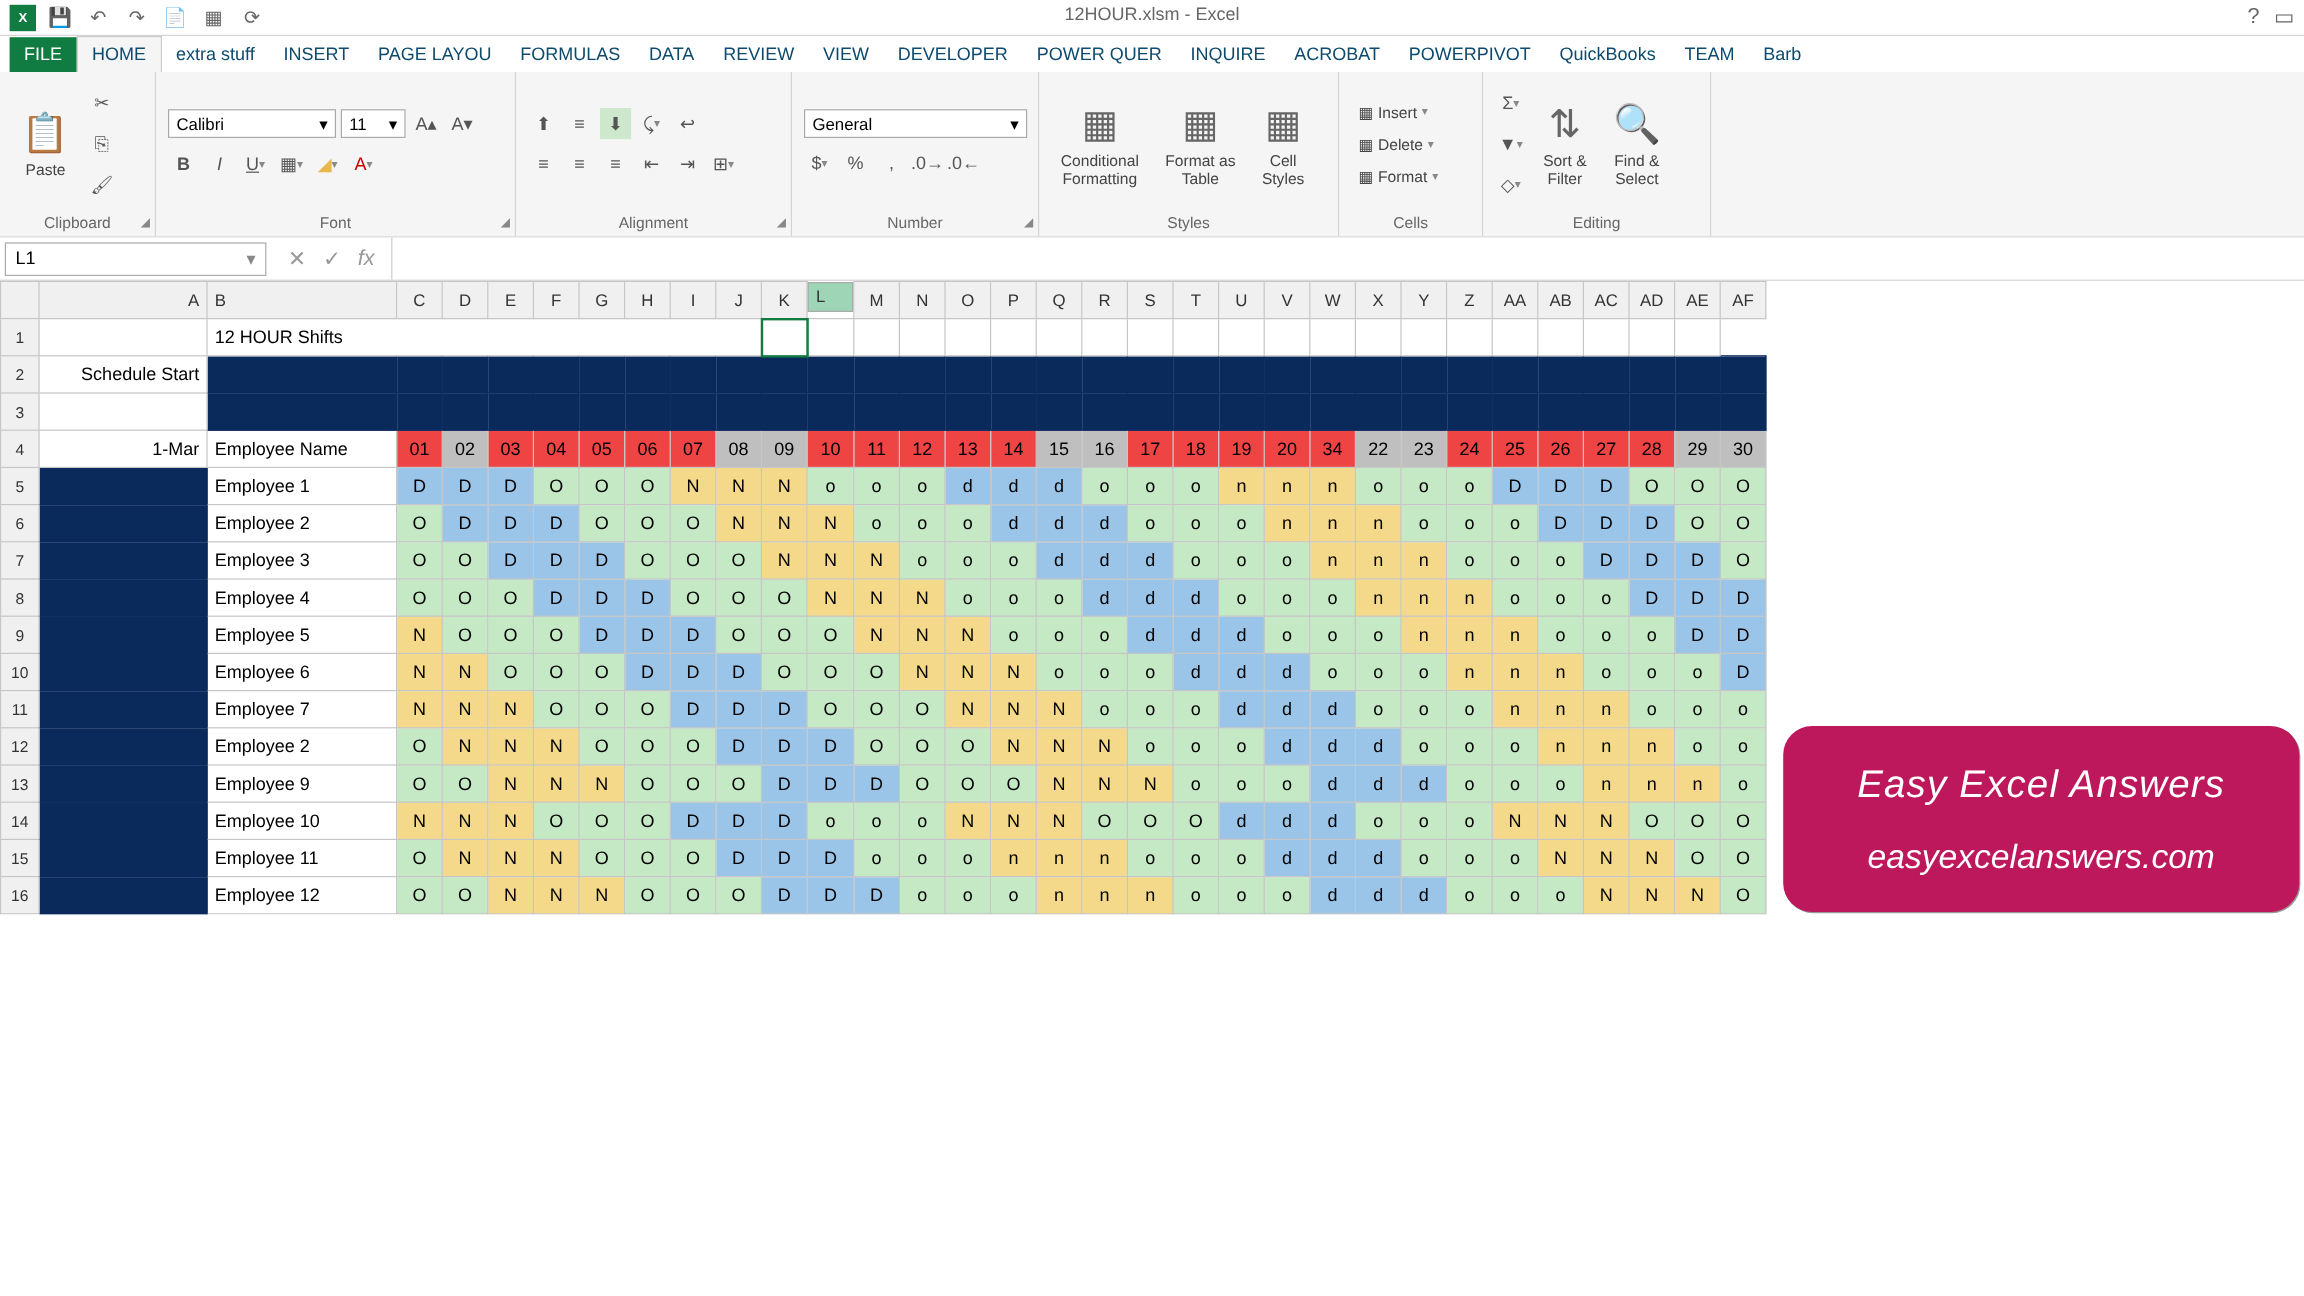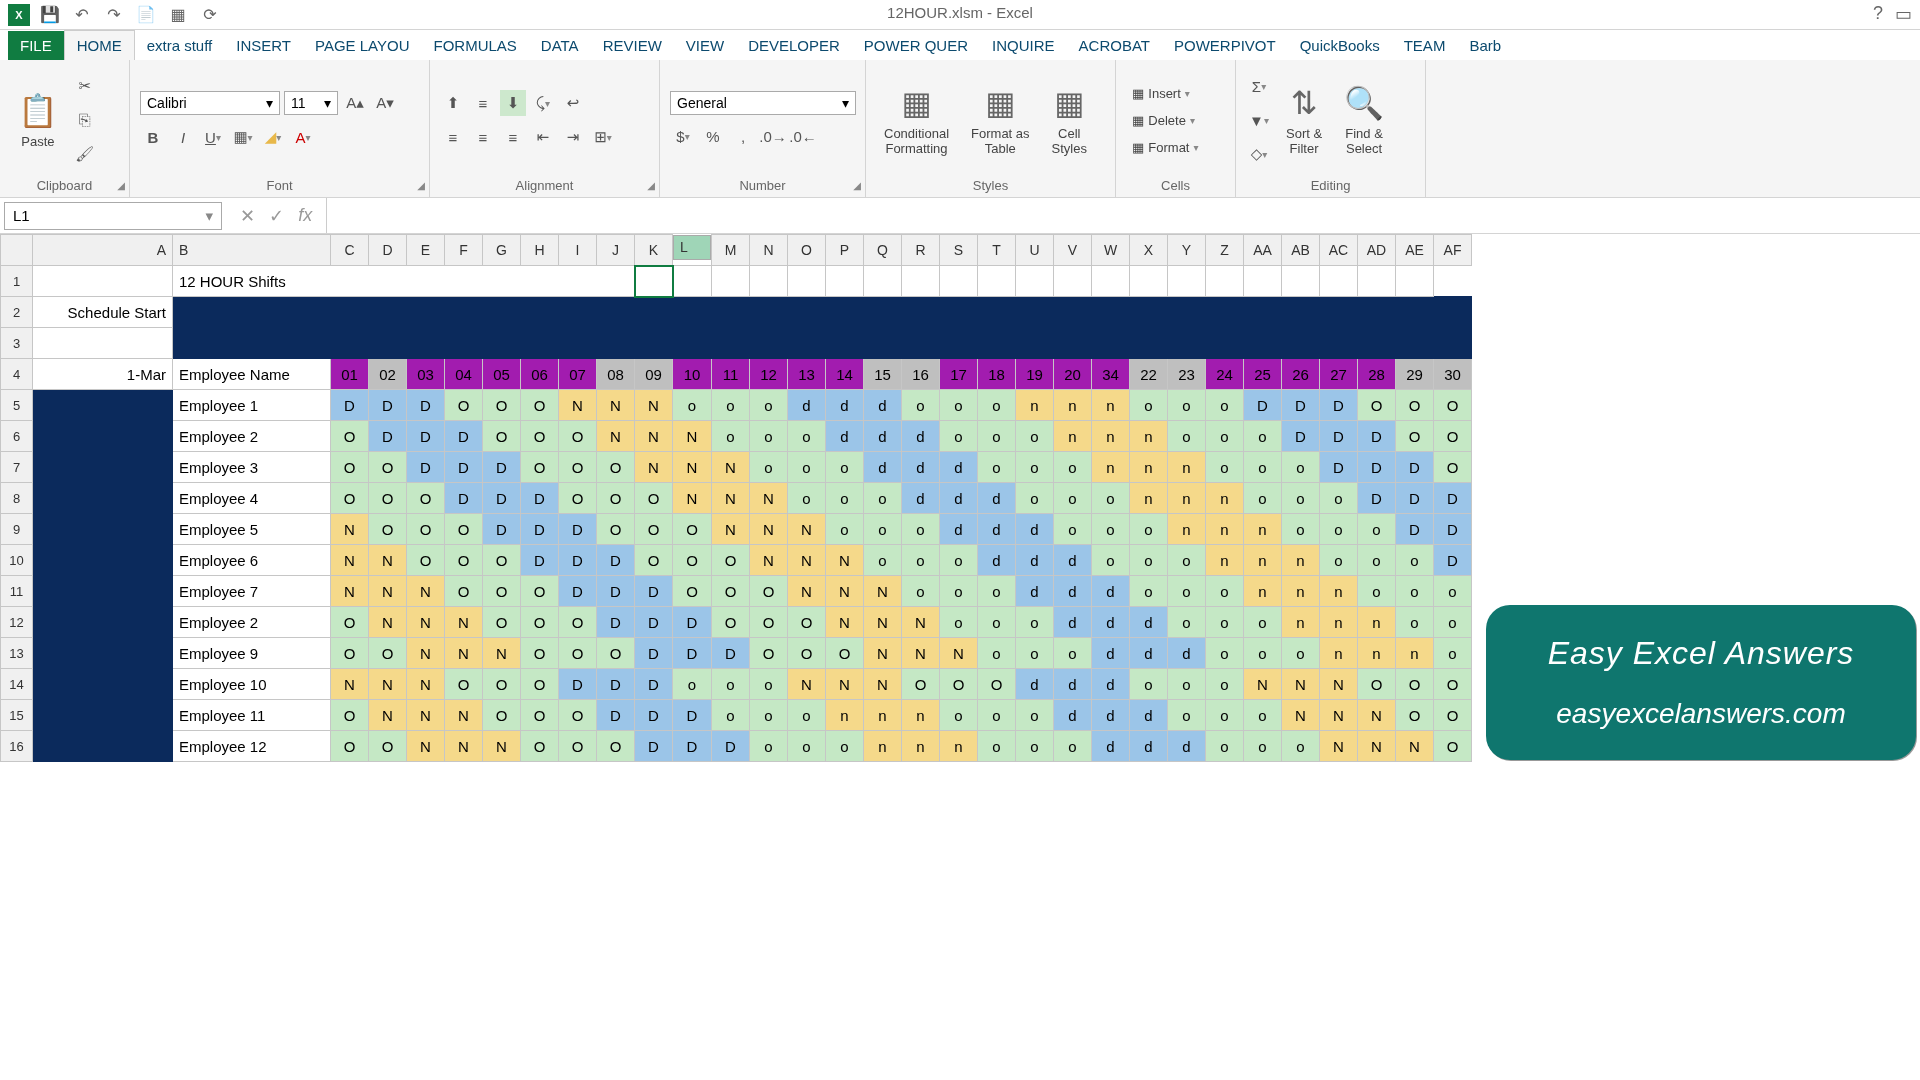--- a/index.html
+++ b/index.html
@@ -36,27 +36,27 @@
 th,td{border:1px solid #c6c6c6;text-align:center;font-size:15px;height:31px;padding:0}
 .colh{background:#f0f0f0;color:#333;font-weight:normal;height:25px;font-size:14px}
 .colh.sel{background:#9fd5b7}
 .rowh{background:#f0f0f0;color:#333;font-weight:normal;width:32px;font-size:13px}
 .corner{background:#f0f0f0;width:32px}
 .ca{width:140px;text-align:right;padding-right:6px}
 .cb{width:158px;text-align:left;padding-left:6px}
 .cc{width:38px}
 .strip{background:#0b2a5c;color:#0b2a5c;border-color:#0b2a5c}
 .emphdr{background:#fff;font-weight:normal}
-.dayh{background:#a21caf}
+.dayh{background:#ef4444}
 .dayh.hl{background:#bfbfbf}
 .side{background:#0b2a5c;border-color:#0b2a5c}
 .D{background:#9bc5e8}.O{background:#c5e8c5}.N{background:#f5d98a}
 .d{background:#9bc5e8}.o{background:#c5e8c5}.n{background:#f5d98a}
 .selcell{outline:2px solid #107c41;outline-offset:-1px;background:#fff}
-.overlay{position:absolute;background:#0f766e;color:#fff;border-radius:24px;padding:30px 40px;font-family:Georgia,serif;text-align:center;box-shadow:1px 1px 0 rgba(0,0,0,.4);width:430px;left:1486px;top:605px}
+.overlay{position:absolute;background:#be185d;color:#fff;border-radius:24px;padding:30px 40px;font-family:Georgia,serif;text-align:center;box-shadow:1px 1px 0 rgba(0,0,0,.4);width:430px;left:1486px;top:605px}
 .overlay .t1{font-size:32px;margin-bottom:26px;font-style:italic;letter-spacing:1px}
 .overlay .t2{font-size:28px;font-style:italic}
 .dd::after{content:" ▾";font-size:10px;color:#888}
 </style>
 </head>
 <body>
 
 <div class="qat">
   <div class="qat-icon xl">X</div>
   <div class="qat-icon">💾</div>

